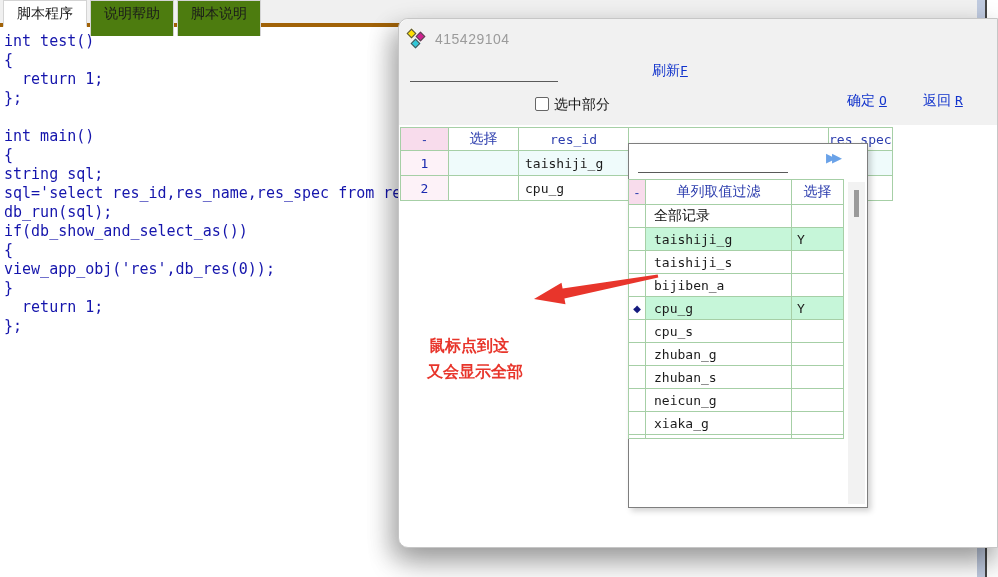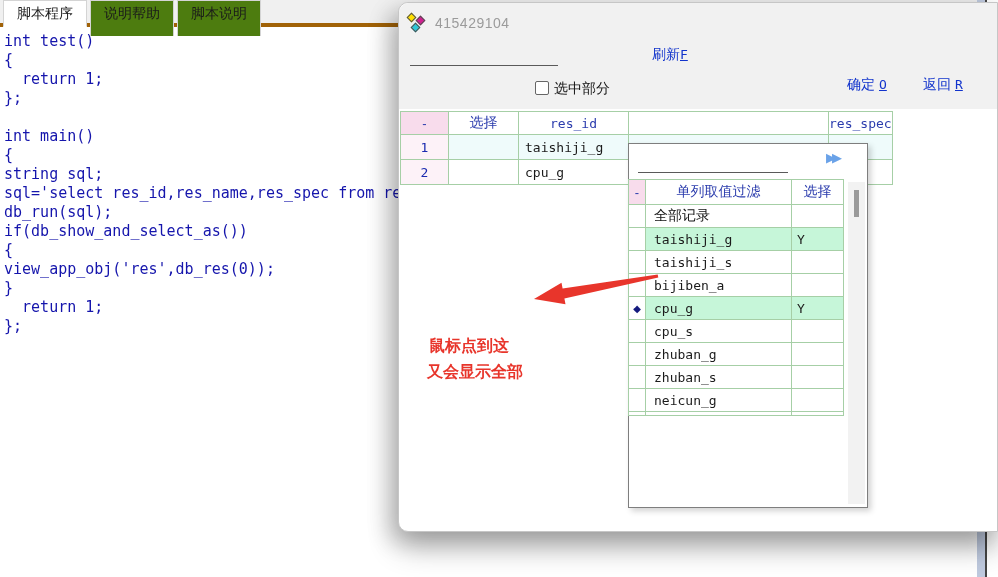--- a/index.html
+++ b/index.html
@@ -13,21 +13,21 @@
             border-bottom:4px solid #a16207; display:flex; align-items:flex-start; }
   .tab { height:36px; padding:4px 13px 3px; font-size:14px; color:#1a1a1a; background:#4d7c0f;
          border:1px solid #d4d4d4; border-bottom:none; margin-left:3px; white-space:nowrap; }
   .tab.active { background:#fff; height:27px; margin-bottom:-1px; border-bottom:1px solid #fff; }
   .code { position:absolute; left:4px; top:32px; font-family:"DejaVu Sans Mono", monospace;
           font-size:15px; line-height:19px; color:#1515ac; white-space:pre; }
   .edge-scroll { position:absolute; left:977px; top:0; width:8px; height:577px; background:#bfcadf; }
   .edge-line { position:absolute; left:985px; top:0; width:2px; height:577px; background:#454545; }
 
   
-  .dialog { position:absolute; left:398px; top:2px; width:600px; height:530px; background:#fff;
+  .dialog { position:absolute; left:398px; top:18px; width:600px; height:530px; background:#fff;
             border:1px solid #c6c6c6; border-radius:10px 0 0 10px; z-index:10;
             box-shadow:-10px 10px 22px rgba(0,0,0,.16), 0 14px 30px rgba(0,0,0,.30); }
   .dlg-header { position:absolute; left:0; top:0; width:100%; height:106px; background:#f1f1f1;
                 border-radius:10px 0 0 0; }
   .dlg-icon { position:absolute; left:9px; top:9px; width:20px; height:20px; }
   .dlg-icon i { position:absolute; width:7px; height:7px; transform:rotate(45deg); border:1px solid #505050; }
   .dlg-icon .d1 { left:0; top:2px; background:#ffe000; }
   .dlg-icon .d2 { left:9px; top:5px; background:#d02090; }
   .dlg-icon .d3 { left:4px; top:12px; background:#30c8d8; }
   .dlg-title { position:absolute; left:36px; top:12px; font-size:14px; color:#9b9b9b; letter-spacing:.5px; }
@@ -224,20 +224,25 @@
           <tr>
             <td class="mk"></td>
             <td class="lbl mono">zhuban_s</td>
             <td class="sel mono"></td>
           </tr>
           <tr>
             <td class="mk"></td>
             <td class="lbl mono">neicun_g</td>
             <td class="sel mono"></td>
           </tr>
+          <tr>
+            <td class="mk"></td>
+            <td class="lbl mono">xiaka_g</td>
+            <td class="sel mono"></td>
+          </tr>
           <tr class="sliver">
             <td class="mk"></td>
             <td></td>
             <td></td>
           </tr>
         </tbody>
     </table>
     <div class="popup-scroll">
       <div class="thumb"></div>
     </div>

